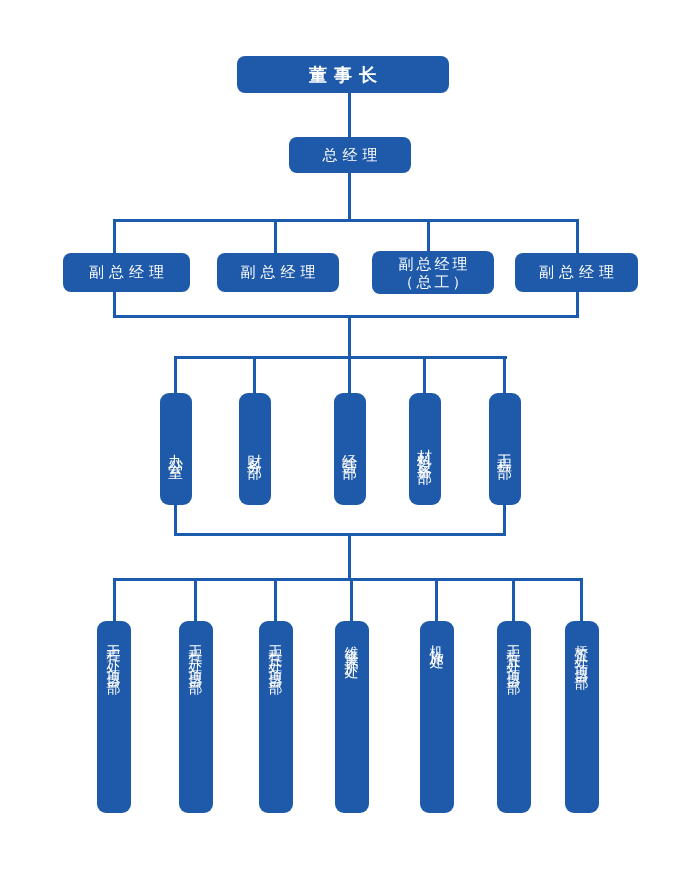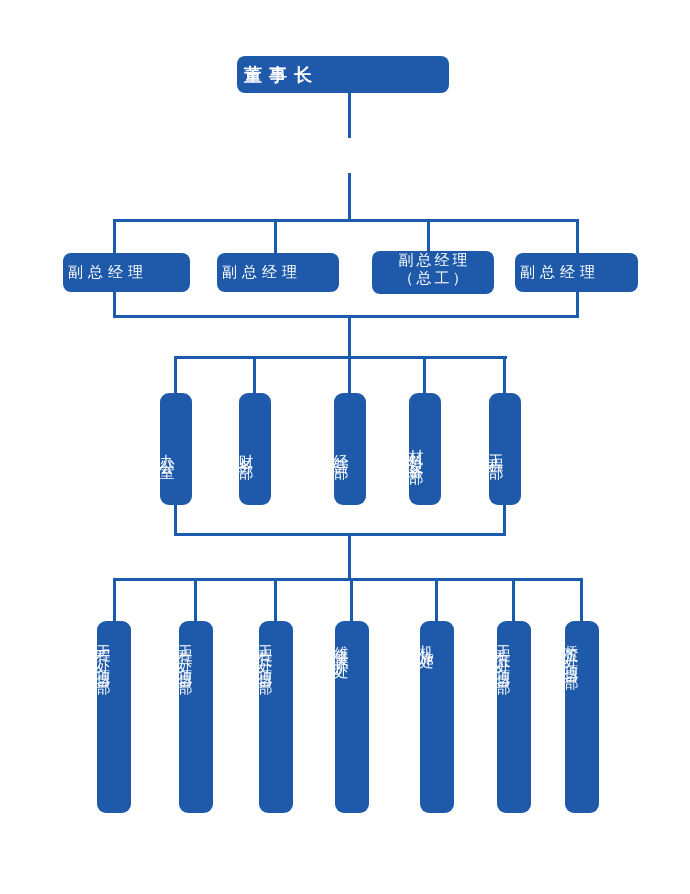--- a/index.html
+++ b/index.html
@@ -14,21 +14,21 @@
     position:relative;width:690px;height:894px;background:var(--bg);
     overflow:hidden;margin:0;
   }
   
   .hline,.vline{position:absolute;background:var(--line);}
   .hline{height:3px;}
   .vline{width:3px;}
   
   .box{
     position:absolute;background:var(--blue);color:var(--text);
-    display:flex;align-items:center;
+    display:flex;align-items:center;justify-content:center;
     box-sizing:border-box;
   }
   .hbox{border-radius:8px;}
   .chairman{font-size:18px;font-weight:bold;letter-spacing:7px;}
   .chairman span{padding-left:7px;}
   .gm,.deputy{font-size:15px;letter-spacing:5px;}
   .gm span,.deputy span{padding-left:5px;}
   .deputy.two-line{flex-direction:column;line-height:1.2;letter-spacing:3px;}
   .deputy.two-line span{padding-left:3px;}
   .vbox{border-radius:9px;}
@@ -76,20 +76,23 @@
   <div class="vline" style="left:274px;top:578px;height:43px;"></div>
   <div class="vline" style="left:350px;top:578px;height:43px;"></div>
   <div class="vline" style="left:435px;top:578px;height:43px;"></div>
   <div class="vline" style="left:512px;top:578px;height:43px;"></div>
   <div class="vline" style="left:580px;top:578px;height:43px;"></div>
 
   <div class="box hbox chairman" style="left:237px;top:56px;width:212px;height:37px;">
     <span>董事长</span>
   </div>
 
+  <div class="box hbox gm" style="left:289px;top:137px;width:122px;height:36px;">
+    <span>总经理</span>
+  </div>
 
   <div class="box hbox deputy" style="left:63px;top:253px;width:127px;height:39px;">
     <span>副总经理</span>
   </div>
   <div class="box hbox deputy" style="left:217px;top:253px;width:122px;height:39px;">
     <span>副总经理</span>
   </div>
   <div class="box hbox deputy two-line" style="left:372px;top:251px;width:122px;height:43px;">
     <span>副总经理</span>
     <span>（总工）</span>

